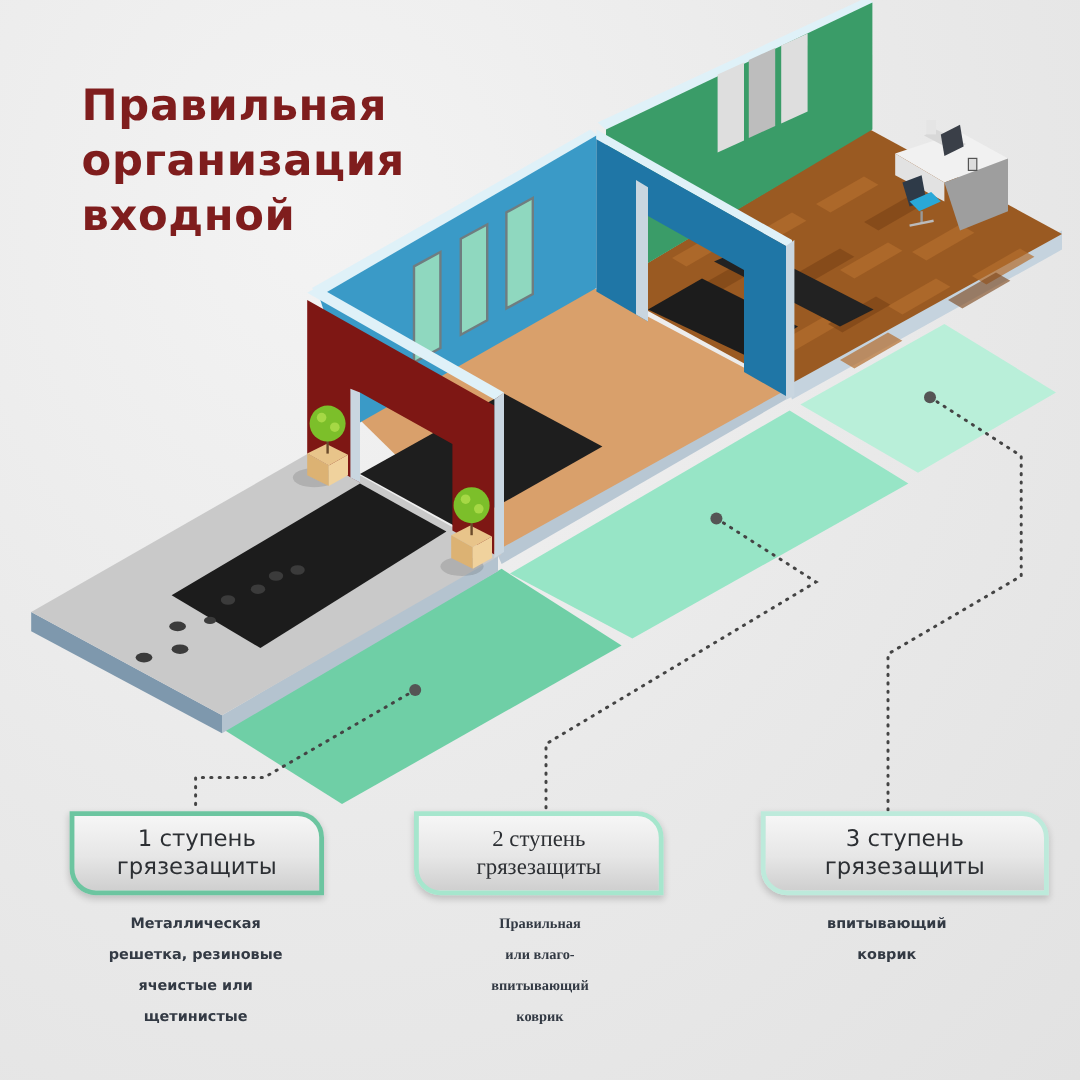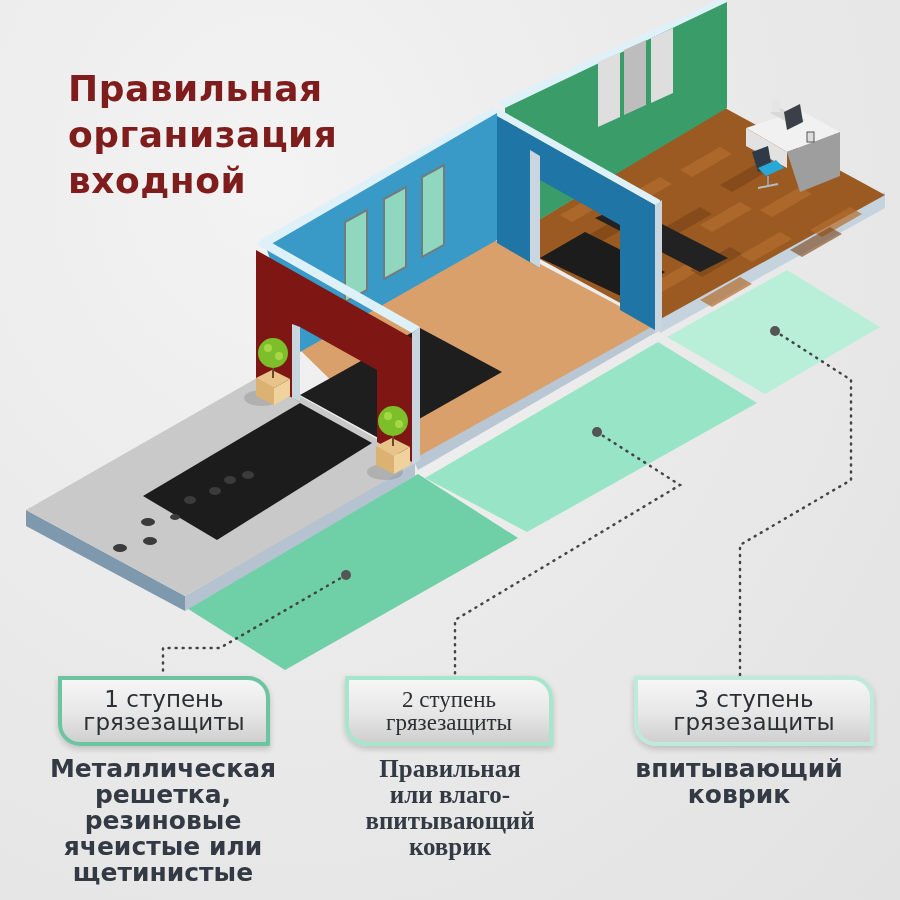--- a/index.html
+++ b/index.html
@@ -19,26 +19,26 @@
   .step {
     position:absolute; text-align:center;
   }
   .step-box {
     box-sizing:border-box; height:70px;
     border:4px solid #6cc5a0;
     border-radius:0 22px 0 22px;
     background: linear-gradient(#f6f6f6 0%, #e6e6e6 55%, #cfcfcf 100%);
     box-shadow: 0 3px 6px rgba(0,0,0,0.18);
     display:flex; flex-direction:column; justify-content:center;
-    font-size:23px; line-height:23px; color:#2c2f33;
+    font-size:19px; line-height:23px; color:#2c2f33;
   }
   .step-box.light { border-color:#bdeadb; }
   .step-box.mid { border-color:#a6e6cd; }
   .step-desc {
-    margin-top:10px; font-size:25px; line-height:26px; font-weight:bold; color:#333a44;
+    margin-top:10px; font-size:12px; line-height:26px; font-weight:bold; color:#333a44;
   }
   .step-desc span { display:block; }
 </style>
 </head>
 <body>
 
 <svg class="scene" viewBox="0 0 900 900" xmlns="http://www.w3.org/2000/svg">
 
   <polygon points="185,607 418,474 518,538 285,670" fill="#6fcfa6"></polygon>
   <polygon points="425,478 658,342 757,403 527,532" fill="#97e5c6"></polygon>

